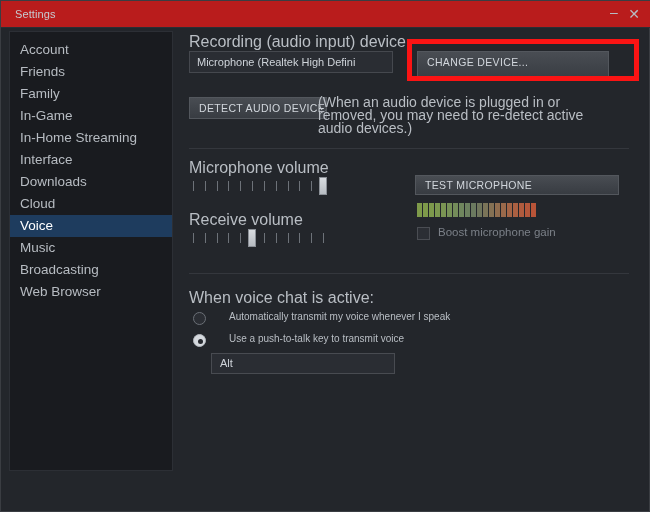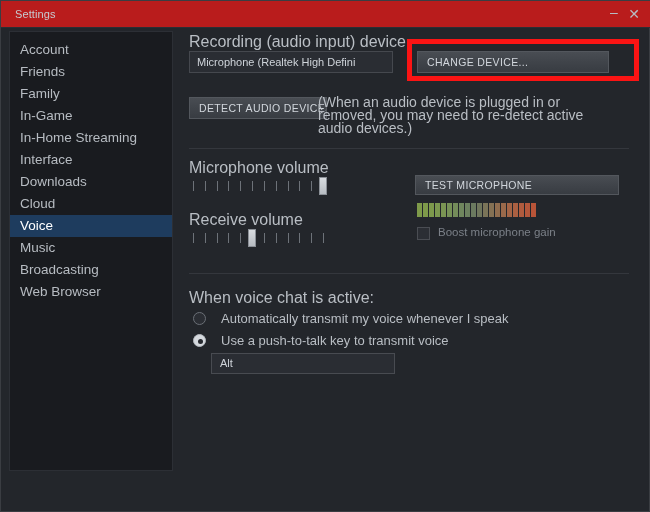--- a/index.html
+++ b/index.html
@@ -124,21 +124,21 @@
     padding-left: 9px;
     white-space: nowrap;
     overflow: hidden;
     cursor: default;
   }
 
   #change-device-btn {
     position: absolute;
     left: 236px; top: 20px;
     width: 192px;
-    height: 22px;
+    height: 30px;
   }
 
   
   #red-highlight {
     position: absolute;
     left: 226px; top: 8px;
     width: 232px;
     height: 42px;
     border: 5px solid #fb1414;
     box-sizing: border-box;
@@ -271,22 +271,22 @@
   .radio-dot {
     position: absolute;
     left: 3.5px; top: 3.5px;
     width: 5px;
     height: 5px;
     border-radius: 50%;
     background: #26292f;
   }
   .radio-label {
     position: absolute;
-    left: 32px; top: 0px;
-    font-size: 13px;
+    left: 40px; top: 0px;
+    font-size: 10px;
     color: #b9bec4;
     white-space: nowrap;
   }
 
   #ptt-field {
     position: absolute;
     left: 30px; top: 322px;
     width: 184px;
     height: 21px;
     background: #2a2d33;

